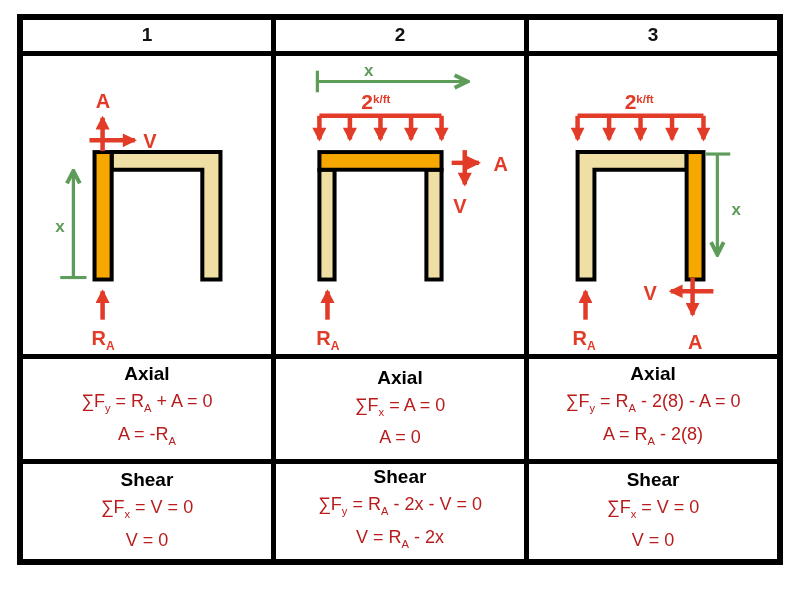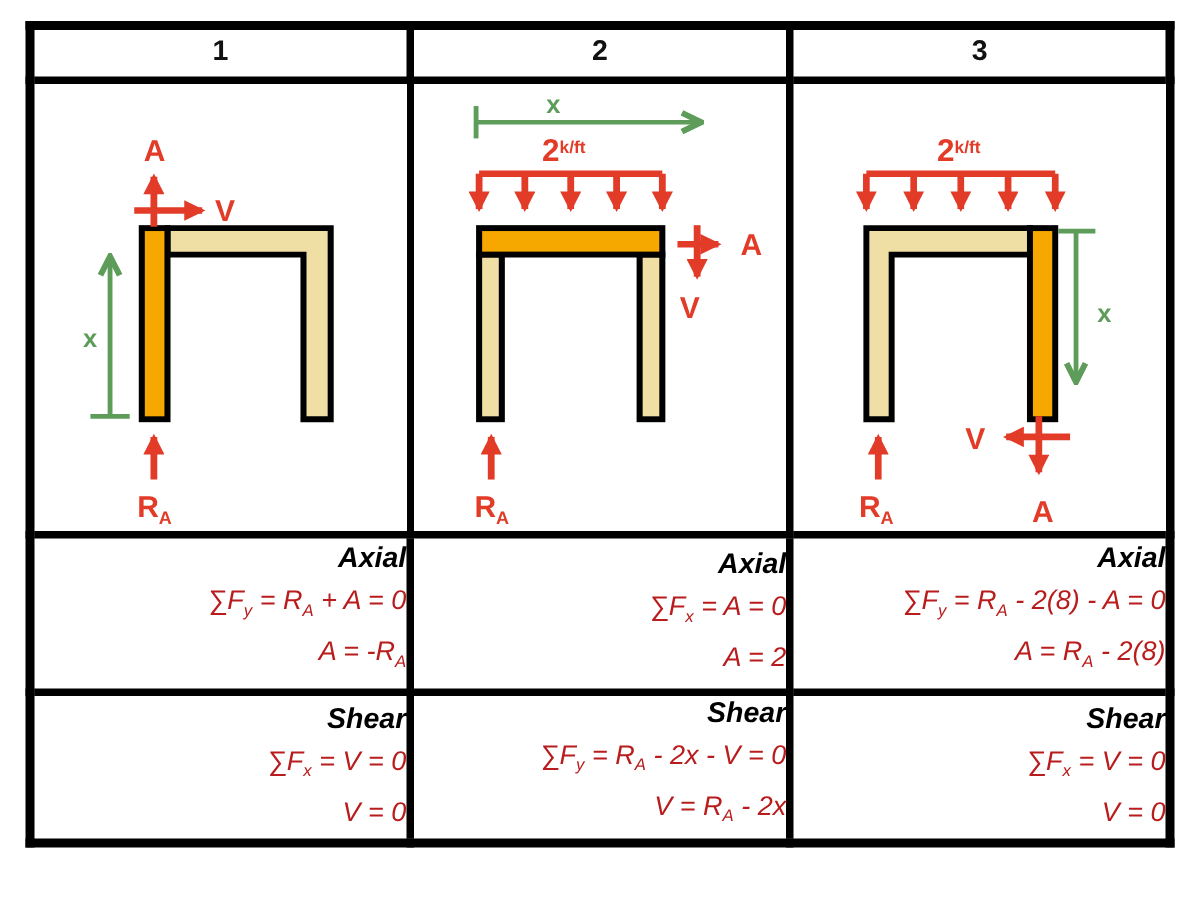--- a/index.html
+++ b/index.html
@@ -20,21 +20,21 @@
   .red-line line, line.red-line{stroke:var(--red);stroke-width:4.5;fill:none;}
   .green-line line, line.green-line{stroke:var(--green);stroke-width:3.2;fill:none;}
   .red-fill{fill:var(--red);}
   .green-stroke{stroke:var(--green);fill:none;}
   .lbl{position:absolute;transform:translate(-50%,-50%);font-weight:bold;white-space:nowrap;line-height:1;}
   .lbl-red{color:var(--red);font-size:20px;}
   .lbl-green{color:var(--green);font-size:17px;}
   .lbl sub{font-size:0.6em;}
   .load-label{font-size:21px;}
   .load-label sup{font-size:0.55em;vertical-align:0.5em;}
-  td.eq-cell{text-align:right;vertical-align:middle;padding:0;background:#fff;font-style:italic;}
+  td.eq-cell{text-align:center;vertical-align:middle;padding:0;background:#fff;}
   td.eq-axial{height:105px;}
   td.eq-shear{height:101px;}
   .eq-title{font-weight:bold;font-size:19px;margin-bottom:3px;color:#000;}
   .eq-line{font-size:18px;line-height:26px;color:#b91c1c;}
   .eq-line sub{font-size:0.62em;}
 </style>
 </head>
 <body>
 
 <svg width="0" height="0" style="position:absolute" aria-hidden="true">
@@ -141,21 +141,21 @@
 
     <tr>
       <td class="eq-cell eq-axial">
         <div class="eq-title">Axial</div>
         <div class="eq-line">∑F<sub>y</sub> = R<sub>A</sub> + A = 0</div>
         <div class="eq-line">A = -R<sub>A</sub></div>
       </td>
       <td class="eq-cell eq-axial">
         <div class="eq-title">Axial</div>
         <div class="eq-line">∑F<sub>x</sub> = A = 0</div>
-        <div class="eq-line">A = 2</div>
+        <div class="eq-line">A = 0</div>
       </td>
       <td class="eq-cell eq-axial">
         <div class="eq-title">Axial</div>
         <div class="eq-line">∑F<sub>y</sub> = R<sub>A</sub> - 2(8) - A = 0</div>
         <div class="eq-line">A = R<sub>A</sub> - 2(8)</div>
       </td>
     </tr>
 
     <tr>
       <td class="eq-cell eq-shear">

